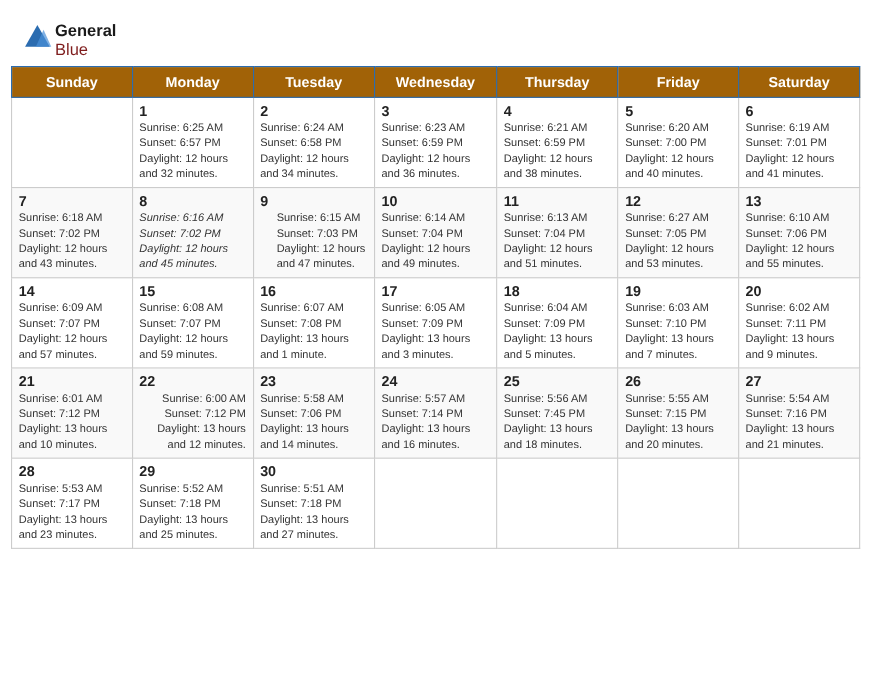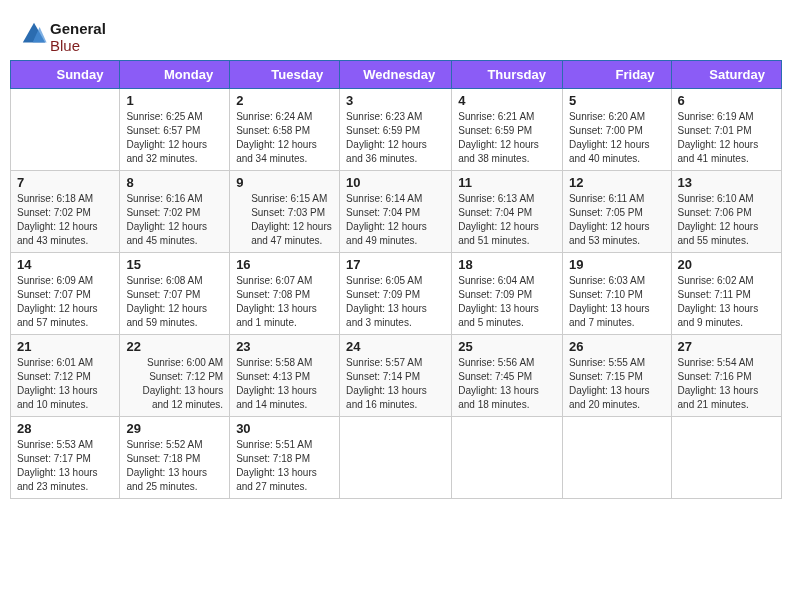--- a/index.html
+++ b/index.html
@@ -37,24 +37,24 @@
       font-size: 16px;
       font-weight: normal;
       color: #444;
     }
     table {
       width: 100%;
       border-collapse: collapse;
       margin: 0 0 0 0;
     }
     thead tr th {
-      background-color: #8b5cf6;
+      background-color: #a16207;
       color: #fff;
-      text-align: right;
-      padding: 6px 16px;
+      text-align: center;
+      padding: 6px 4px;
       font-size: 13px;
       font-weight: bold;
       border: 1px solid #2b6cb0;
     }
     tbody tr td {
       border: 1px solid #ccc;
       padding: 4px 6px;
       vertical-align: top;
       font-size: 11px;
       color: #222;
@@ -160,21 +160,21 @@
       <tr>
         <td>
           <div class="day-num">7</div>
           <div class="day-info" style="white-space: pre-line;">Sunrise: 6:18 AM
 Sunset: 7:02 PM
 Daylight: 12 hours
 and 43 minutes.</div>
         </td>
         <td>
           <div class="day-num">8</div>
-          <div class="day-info" style="white-space: pre-line;">Sunrise: 6:16 AM
+          <div class="day-info" style="white-space: pre-line; font-style: italic;">Sunrise: 6:16 AM
 Sunset: 7:02 PM
 Daylight: 12 hours
 and 45 minutes.</div>
         </td>
         <td>
           <div class="day-num">9</div>
           <div class="day-info" style="white-space: pre-line; margin-left: 15px;">Sunrise: 6:15 AM
 Sunset: 7:03 PM
 Daylight: 12 hours
 and 47 minutes.</div>
@@ -188,21 +188,21 @@
         </td>
         <td>
           <div class="day-num">11</div>
           <div class="day-info" style="white-space: pre-line;">Sunrise: 6:13 AM
 Sunset: 7:04 PM
 Daylight: 12 hours
 and 51 minutes.</div>
         </td>
         <td>
           <div class="day-num">12</div>
-          <div class="day-info" style="white-space: pre-line;">Sunrise: 6:11 AM
+          <div class="day-info" style="white-space: pre-line;">Sunrise: 6:27 AM
 Sunset: 7:05 PM
 Daylight: 12 hours
 and 53 minutes.</div>
         </td>
         <td>
           <div class="day-num">13</div>
           <div class="day-info" style="white-space: pre-line;">Sunrise: 6:10 AM
 Sunset: 7:06 PM
 Daylight: 12 hours
 and 55 minutes.</div>
@@ -270,21 +270,21 @@
         <td>
           <div class="day-num">22</div>
           <div class="day-info" style="white-space: pre-line; text-align: right;">Sunrise: 6:00 AM
 Sunset: 7:12 PM
 Daylight: 13 hours
 and 12 minutes.</div>
         </td>
         <td>
           <div class="day-num">23</div>
           <div class="day-info" style="white-space: pre-line;">Sunrise: 5:58 AM
-Sunset: 4:13 PM
+Sunset: 7:06 PM
 Daylight: 13 hours
 and 14 minutes.</div>
         </td>
         <td>
           <div class="day-num">24</div>
           <div class="day-info" style="white-space: pre-line;">Sunrise: 5:57 AM
 Sunset: 7:14 PM
 Daylight: 13 hours
 and 16 minutes.</div>
         </td>

